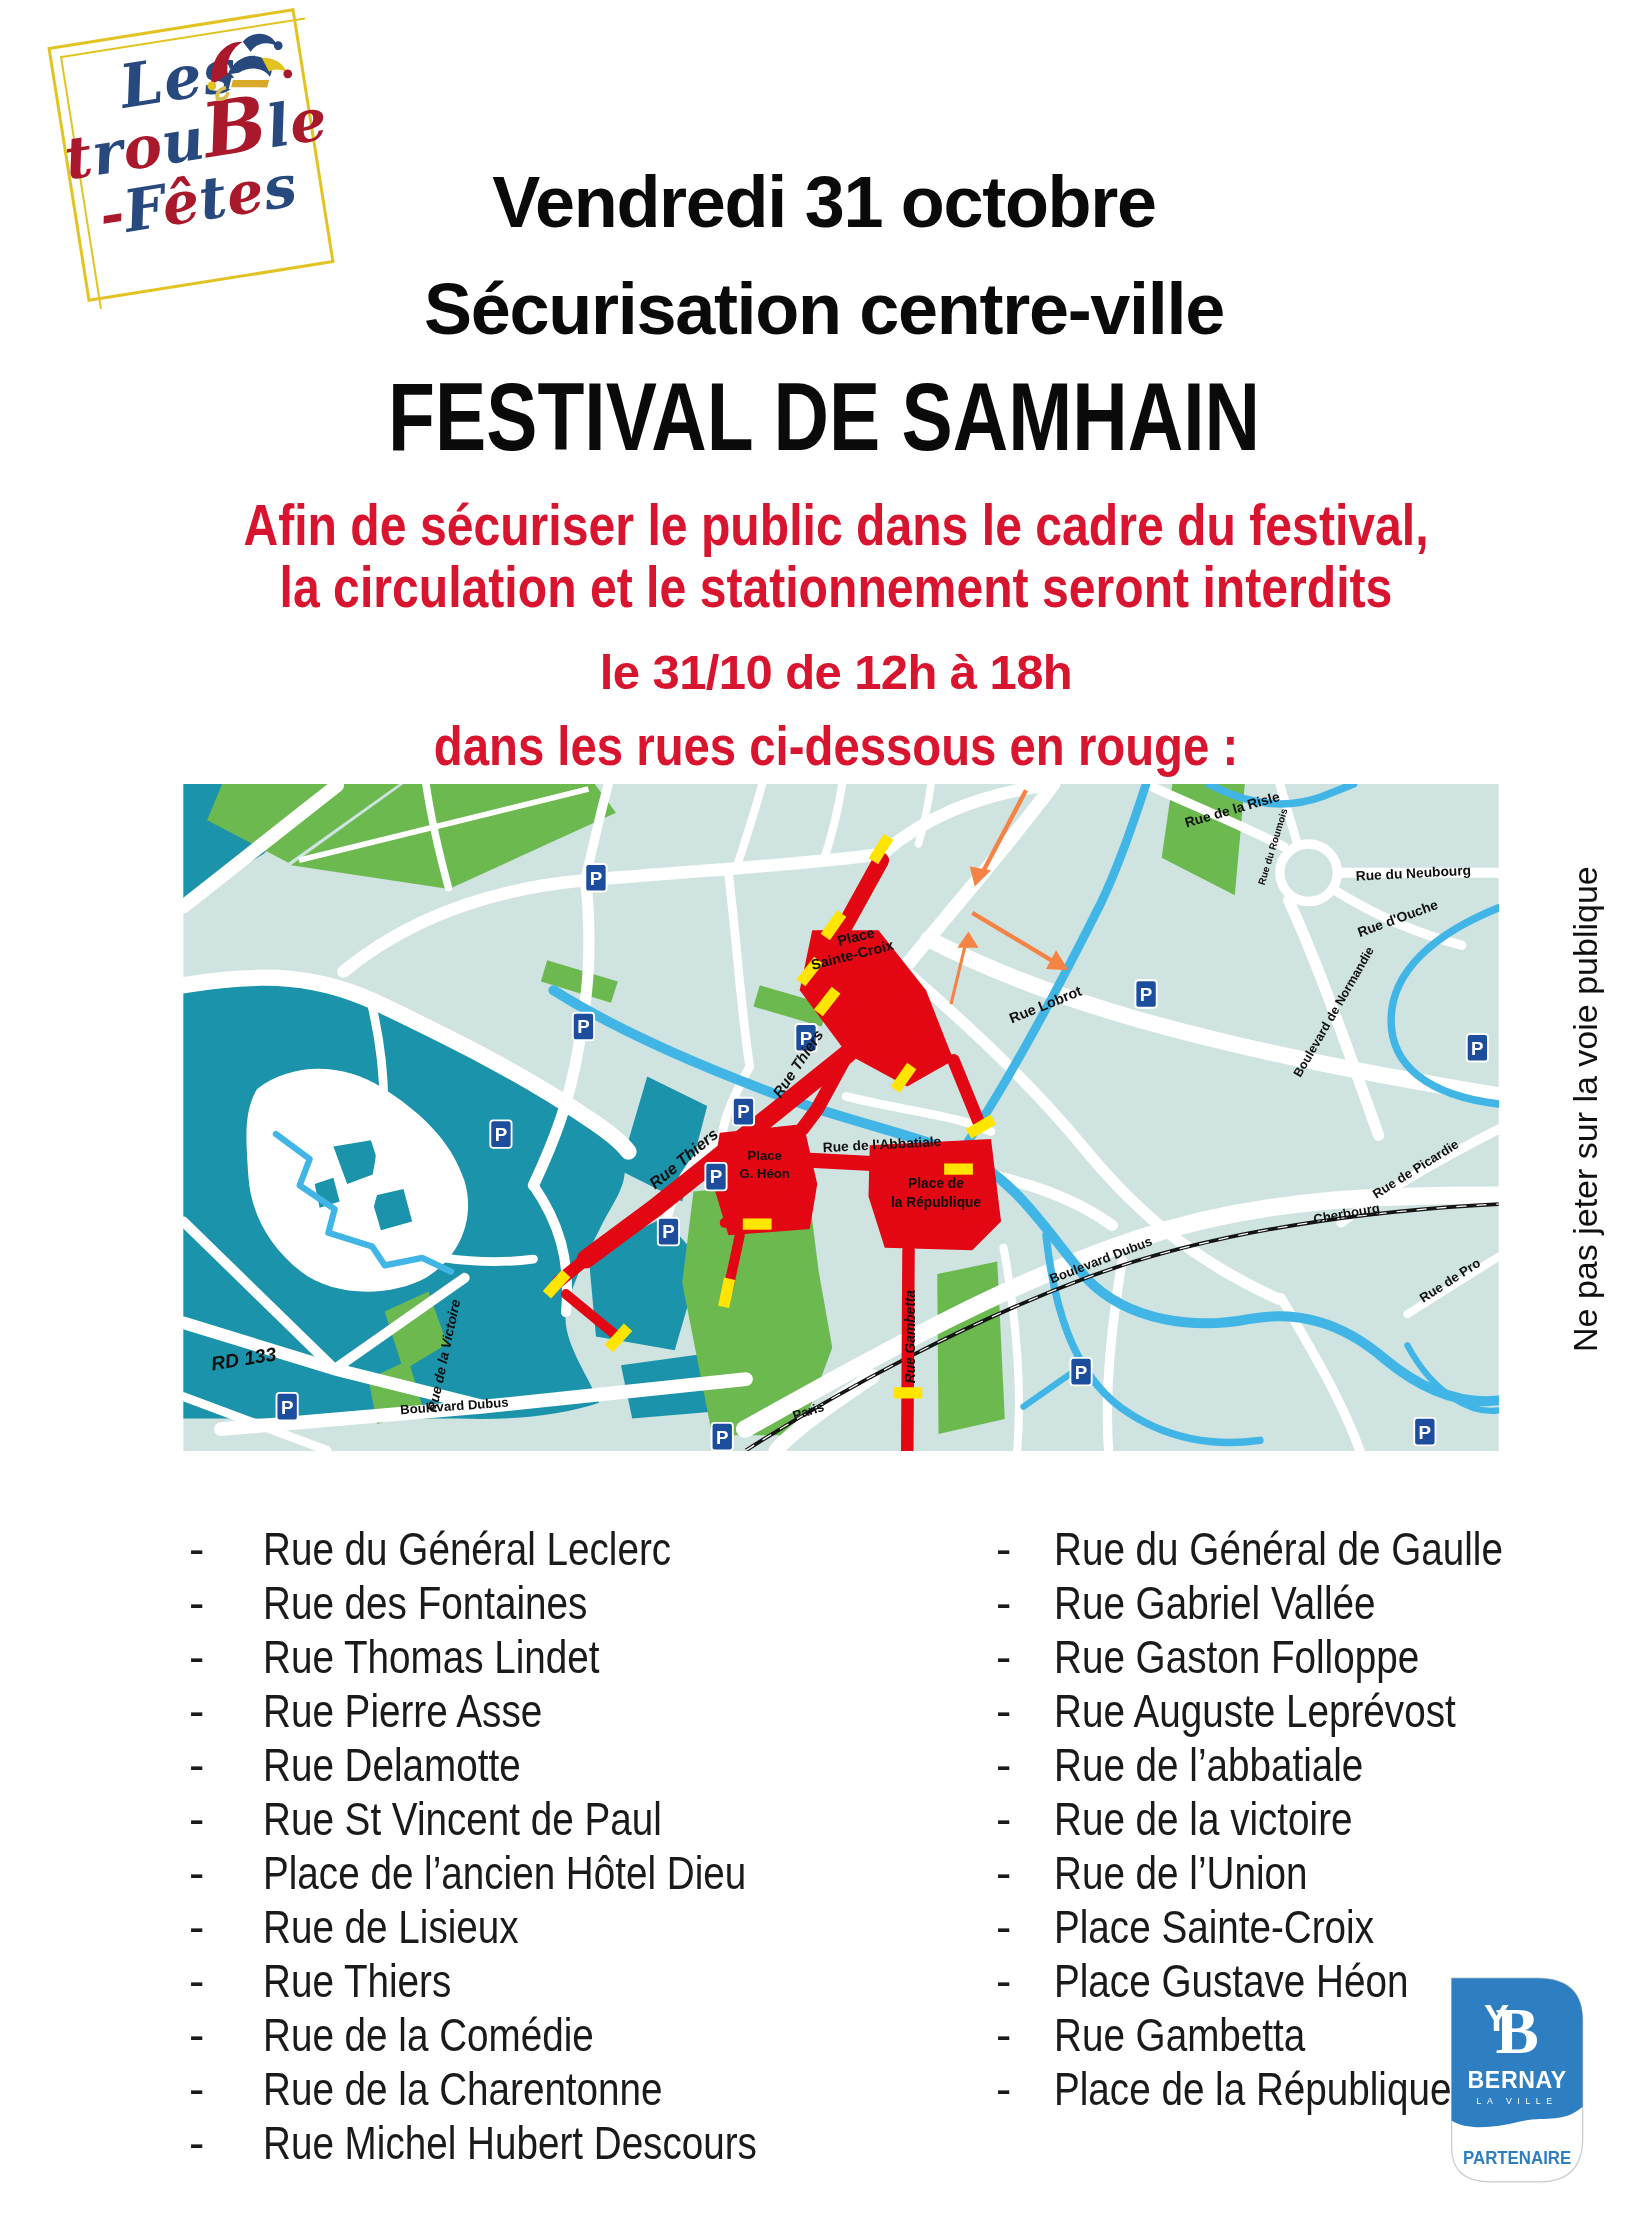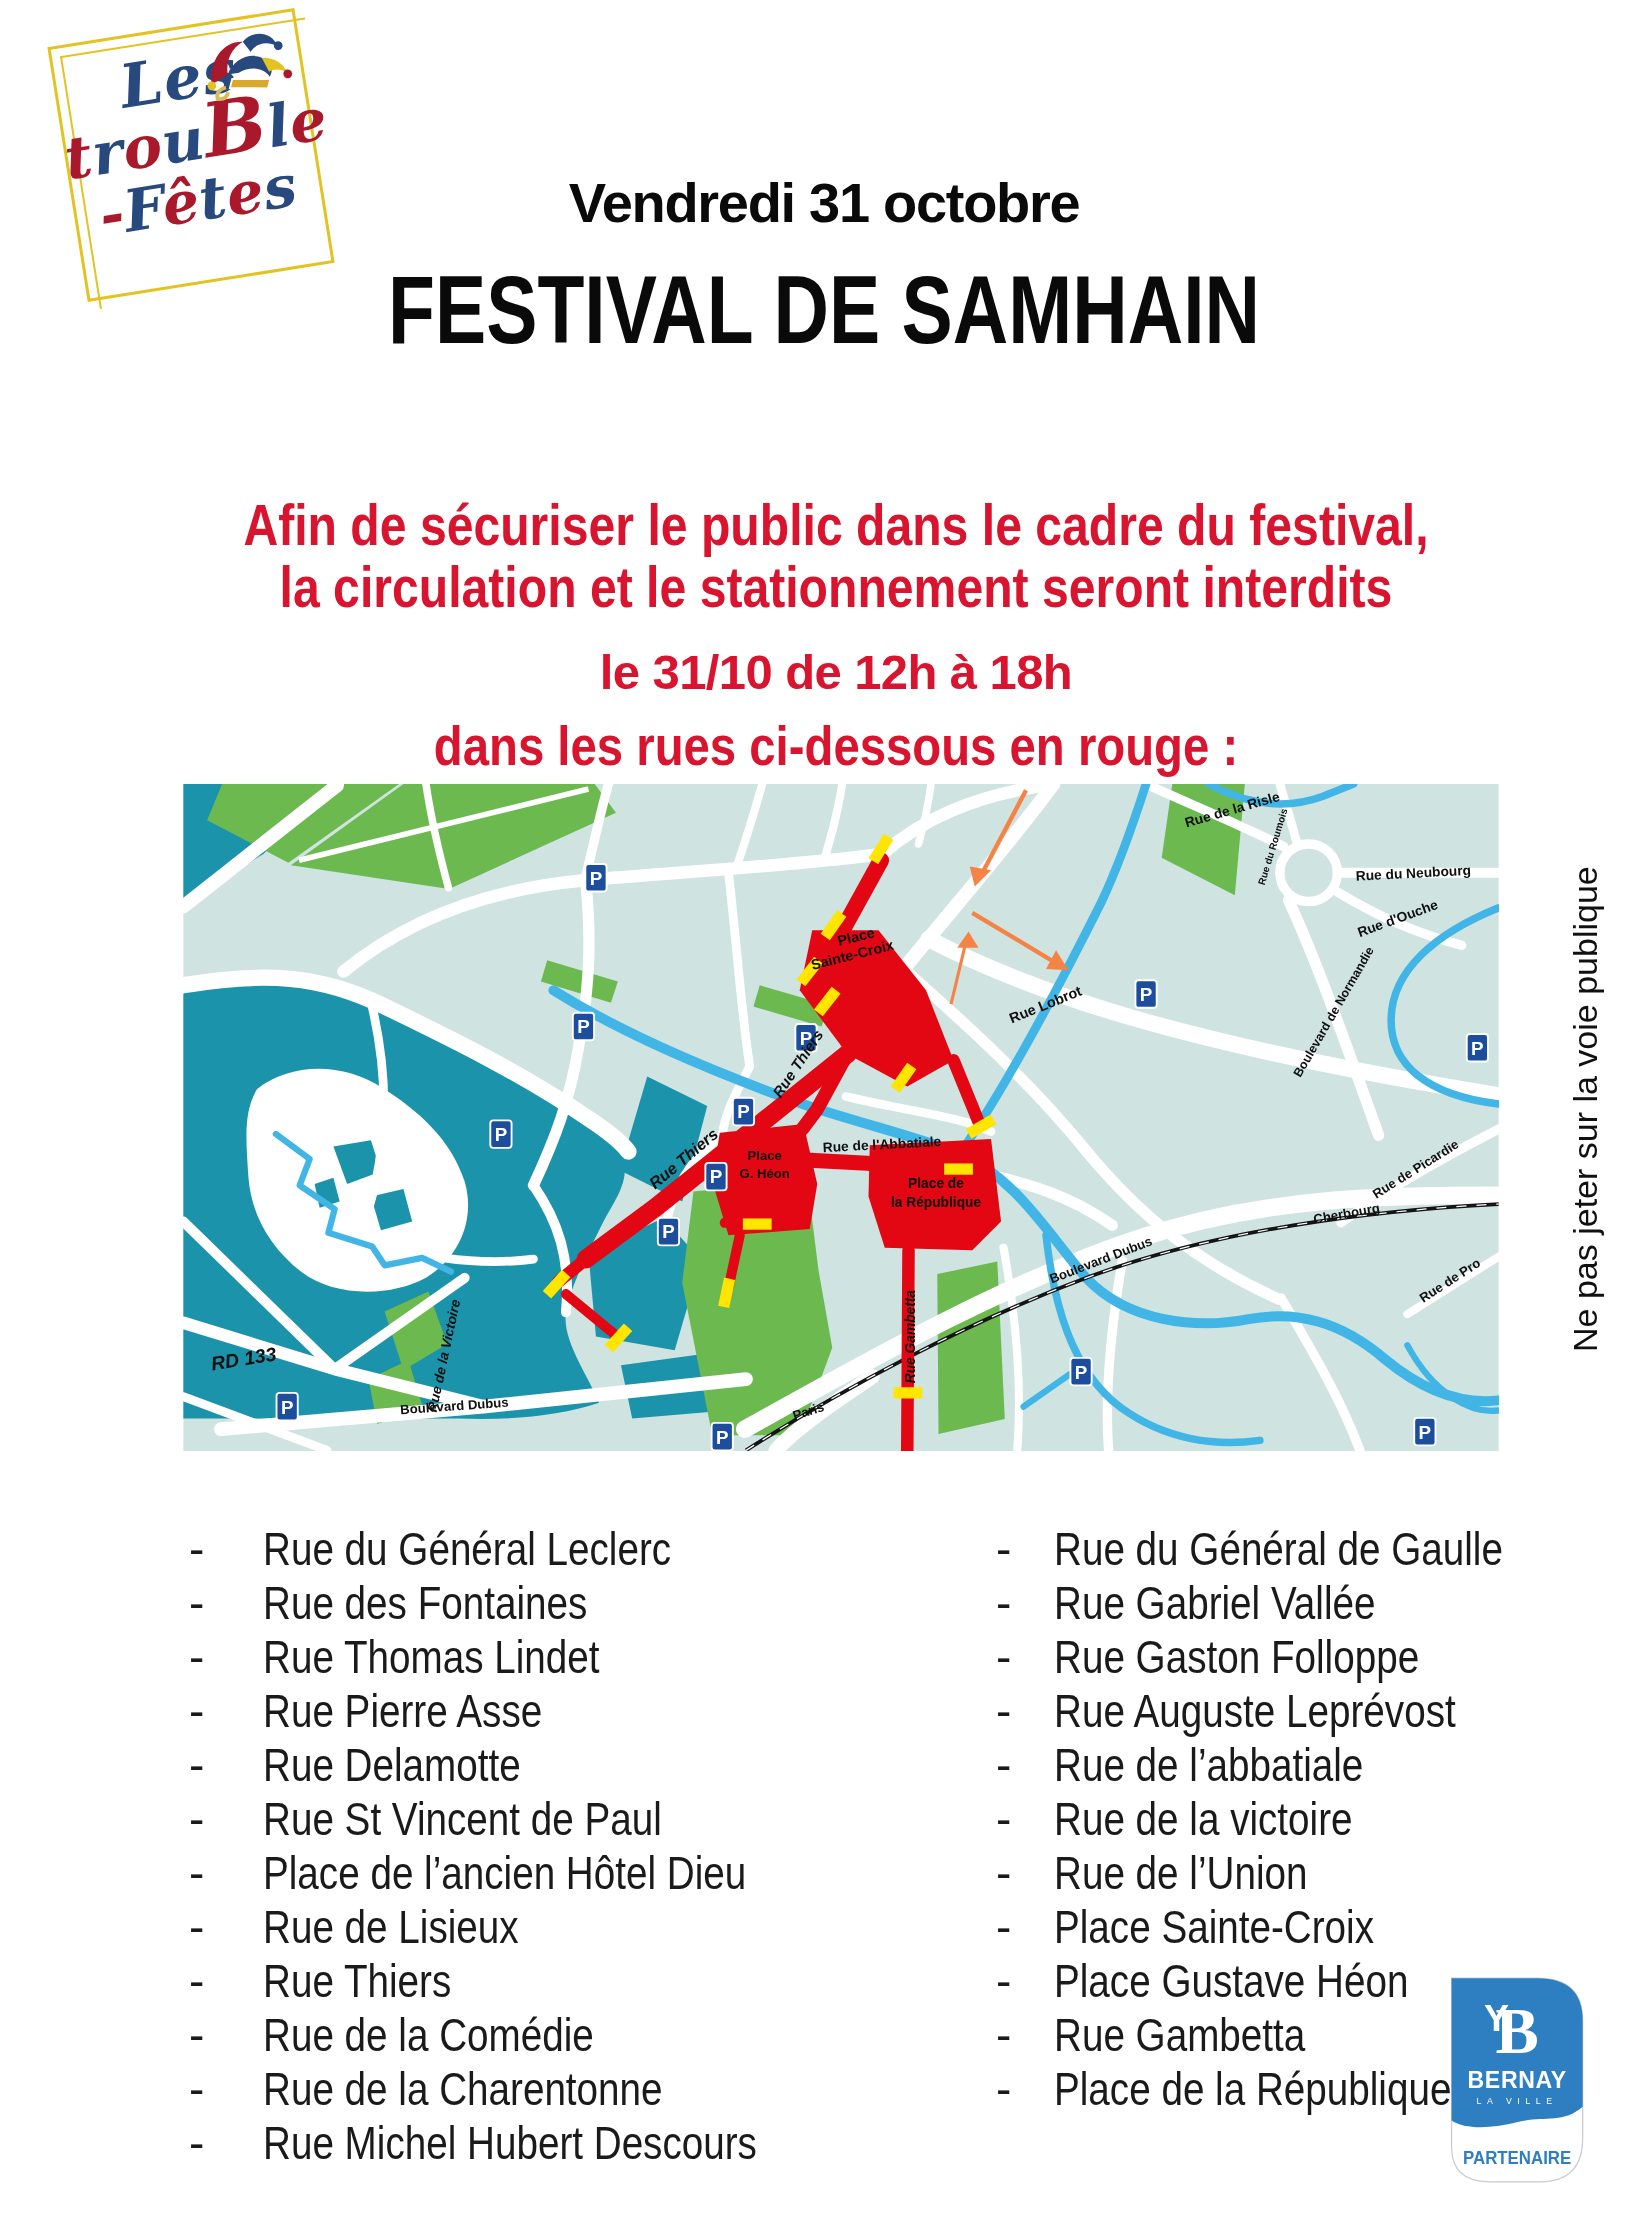--- a/index.html
+++ b/index.html
@@ -16,21 +16,21 @@
                 font-family:"DejaVu Serif","Liberation Serif",serif;font-style:italic;font-weight:bold;}
   .brand .w1{font-size:60px;line-height:54px;letter-spacing:1.3px;}
   .brand .w2{font-size:58px;line-height:60px;letter-spacing:0.6px;}
   .brand .w3{font-size:58px;line-height:63px;letter-spacing:0.6px;}
   .brand .big{font-size:75px;}
   .brand svg{position:absolute;right:11.3px;top:13.8px;}
 
   
   .titles{position:absolute;left:0;top:149px;width:100%;text-align:center;color:#0a0a0a;
           font-weight:bold;}
-  .t-line{font-size:56px;line-height:107px;letter-spacing:-1.3px;}
+  .t-line{font-size:72px;line-height:107px;letter-spacing:-1.3px;}
   .t-cond{display:block;font-size:96px;line-height:107px;transform:scaleX(.8);transform-origin:50% 50%;
           letter-spacing:0px;}
 
   
   .intro{position:absolute;left:12px;top:494px;width:100%;text-align:center;font-weight:bold;}
   .r-cond{display:block;font-size:58px;line-height:62px;transform:scaleX(.83);transform-origin:50% 50%;}
   .r-date{display:block;font-size:49px;line-height:69px;margin-top:20px;letter-spacing:-0.6px;}
   .r-last{display:block;font-size:55px;line-height:60px;margin-top:8.8px;transform:scaleX(.86);transform-origin:50% 50%;}
 
   
@@ -77,20 +77,21 @@
       <circle cx="18" cy="80" r="7" fill="#e3c322"></circle>
       <circle cx="133" cy="33" r="7" fill="#27497e"></circle>
       <circle cx="141" cy="80" r="7" fill="#a9182b"></circle>
       <path d="M40 86 q-18 2 -16 16 q14 4 18 -8" fill="none" stroke="#d8bd55" stroke-width="6"></path>
       <path d="M52 74 L112 84 L106 98 L46 88 Z" fill="#d9a92c" stroke="#fff" stroke-width="3"></path>
     </svg>
   </div>
 
   <div class="titles" style="color: rgb(10, 10, 10);">
     <div class="t-line">Vendredi 31 octobre</div>
+    <div class="t-line">Sécurisation centre-ville</div>
     <span class="t-cond">FESTIVAL DE SAMHAIN</span>
   </div>
 
   <div class="intro" style="color: rgb(216, 20, 47);">
     <span class="r-cond">Afin de sécuriser le public dans le cadre du festival,</span>
     <span class="r-cond">la circulation et le stationnement seront interdits</span>
     <span class="r-date">le 31/10 de 12h à 18h</span>
     <span class="r-last">dans les rues ci-dessous en rouge :</span>
   </div>
 

